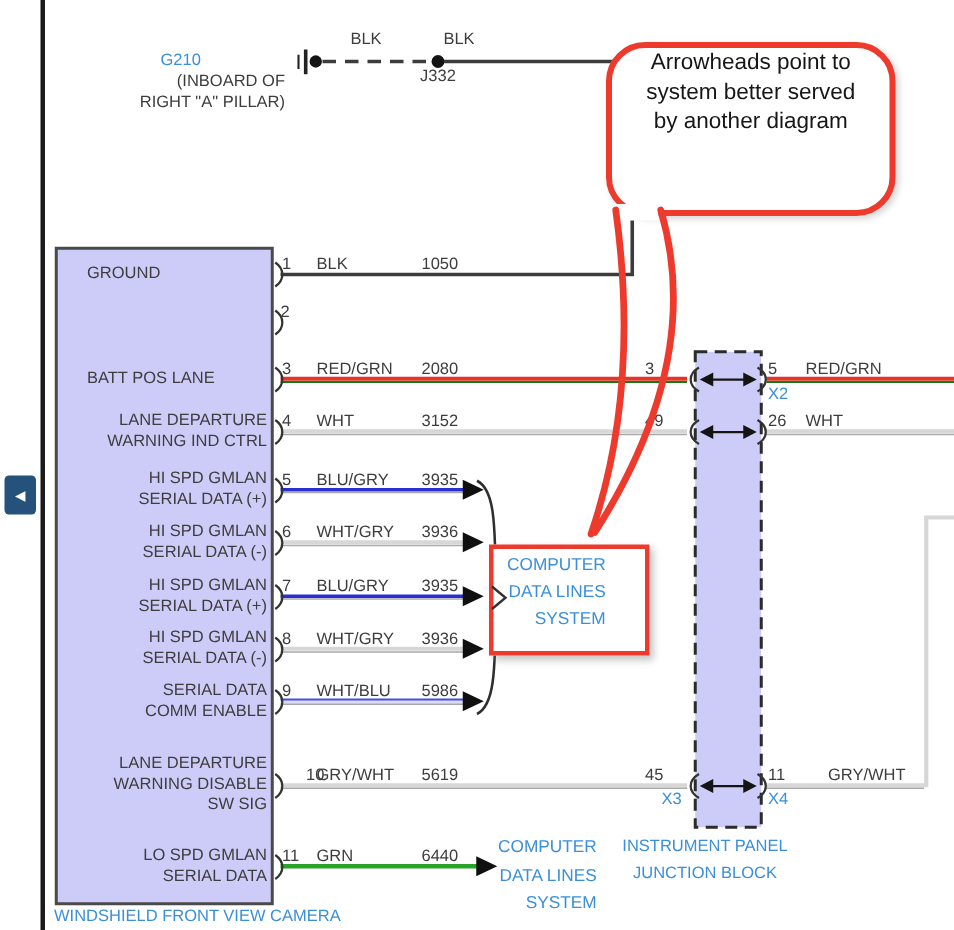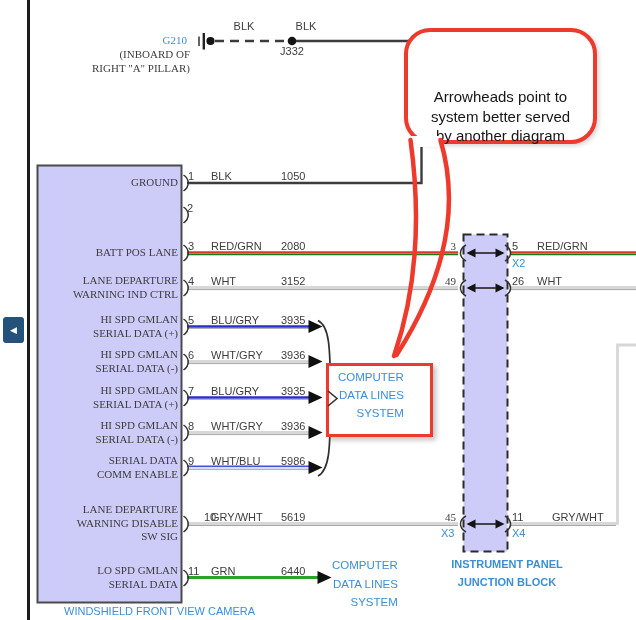--- a/index.html
+++ b/index.html
@@ -1,38 +1,38 @@
 <!DOCTYPE html>
 <html><head>
 <meta charset="utf-8">
 <style>
   html,body{margin:0;padding:0;}
   body{width:636px;height:620px;position:relative;background:#fff;
        font-family:"Liberation Sans",sans-serif;overflow:hidden;}
   .abs{position:absolute;}
   .t{position:absolute;font-size:11px;color:#3d3d3d;white-space:nowrap;line-height:13.5px;z-index:2;}
   .pre{white-space:pre-line;text-align:right;}
-  .r{text-align:right;font-family:Liberation Serif, serif;}
+  .r{}
   .c{text-align:center;}
   .lk{color:#3a8fd8;cursor:pointer;}
   .blue{color:#3a8fd8;}
   #left-border{left:27px;top:0;width:3px;height:620px;background:#1b1b1b;z-index:1;}
   #nav-btn{left:3px;top:317px;width:21px;height:26px;background:#24527b;border-radius:3px;
            z-index:7;display:flex;align-items:center;justify-content:center;cursor:pointer;}
   #nav-btn span{color:#fff;font-size:9px;line-height:9px;}
   #bubble{left:404px;top:28px;width:193px;height:116px;background:#fff;border:4.5px solid #ee3a2c;
           border-radius:26px;z-index:5;box-sizing:border-box;box-shadow:2px 2px 4px rgba(150,150,150,.4);}
-  #bubble-text{padding-top:27px;font-size:15px;line-height:19.5px;color:#161616;text-align:center;
-               white-space:pre-line;margin-top:28px;}
+  #bubble-text{font-size:15px;line-height:19.5px;color:#161616;text-align:center;
+               white-space:pre-line;}
   #redbox{left:326px;top:363px;width:107px;height:74px;background:#fff;border:3.5px solid #ee3a2c;
           z-index:3;box-sizing:border-box;box-shadow:3px 3px 5px rgba(120,120,120,.45);}
   #sys-mid{left:338px;top:368px;font-size:11.5px;line-height:18px;z-index:4;}
   #sys-bottom{left:332px;top:556px;font-size:11.5px;line-height:18.5px;z-index:2;}
-  #junction-name{left:426px;top:555px;width:162px;line-height:18px;z-index:2;font-weight:bold;}
-  #camera-name{left:36px;top:605px;z-index:2;margin-left:28px;}
+  #junction-name{left:389px;top:555px;width:162px;line-height:18px;z-index:2;}
+  #camera-name{left:36px;top:605px;z-index:2;}
   svg{position:absolute;left:0;top:0;}
   #wiring{z-index:1;}
   #chevron{left:327px;top:390px;z-index:4;}
   #tail{z-index:6;pointer-events:none;}
 </style>
 </head>
 <body>
 
 <svg id="wiring" width="636" height="620">
 

